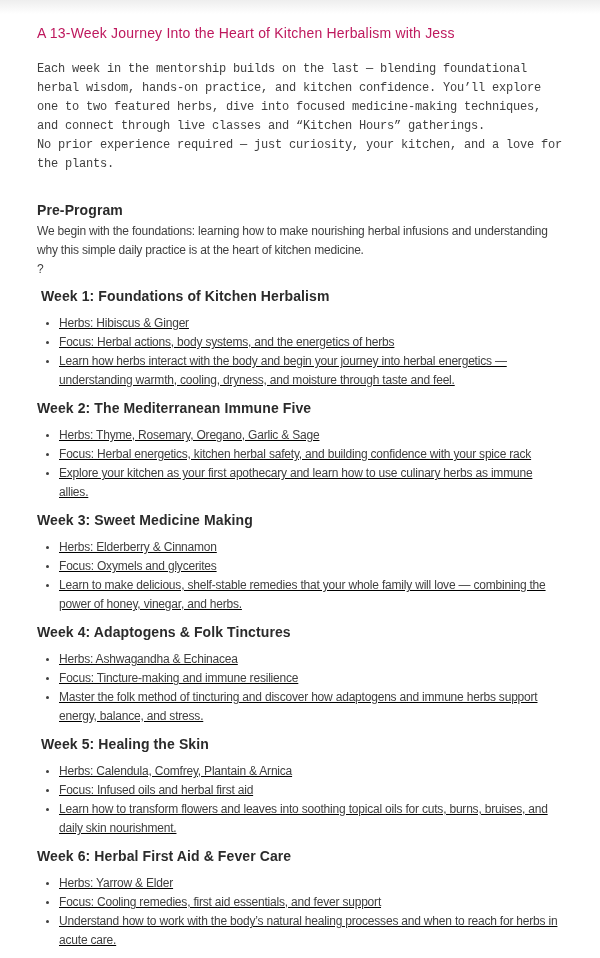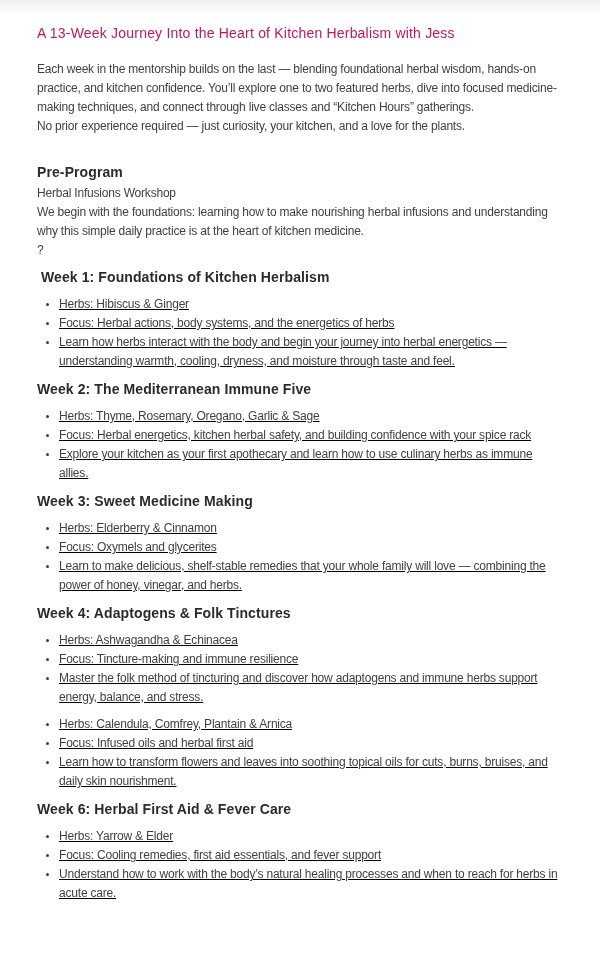--- a/index.html
+++ b/index.html
@@ -35,21 +35,21 @@
     line-height: 21px;
     letter-spacing: 0.2px;
   }
   .line, .week-bullets li {
     font-size: 12px;
     line-height: 19px;
     letter-spacing: -0.2px;
     color: #3f3f3f;
     margin: 0;
   }
-  .intro { margin-top: 16px; }
+  .intro { margin-top: 16px; font-family: Liberation Mono, monospace; }
   .section-heading {
     font-size: 14px;
     font-weight: 700;
     color: #2b2b2b;
     line-height: 20px;
     margin: 0 0 2px 0;
     white-space: pre-wrap; 
     letter-spacing: 0.1px;
   }
   .pre-program { margin-top: 26px; }
@@ -75,21 +75,20 @@
 
   <p class="subtitle">A 13-Week Journey Into the Heart of Kitchen Herbalism with Jess</p>
 
   <div class="intro">
     <p class="line">Each week in the mentorship builds on the last — blending foundational herbal wisdom, hands-on practice, and kitchen confidence. You’ll explore one to two featured herbs, dive into focused medicine-making techniques, and connect through live classes and “Kitchen Hours” gatherings.</p>
     <p class="line">No prior experience required — just curiosity, your kitchen, and a love for the plants.</p>
   </div>
 
   <section class="section pre-program">
     <h2 class="section-heading">Pre-Program</h2>
-    <p class="line">Herbal Infusions Workshop</p>
     <p class="line">We begin with the foundations: learning how to make nourishing herbal infusions and understanding why this simple daily practice is at the heart of kitchen medicine.</p>
     <p class="line">?</p>
   </section>
 
   <div id="weeks-container">
   <section class="section week-section">
     <h2 class="section-heading week-heading"> Week 1: Foundations of Kitchen Herbalism</h2>
     <ul class="week-bullets">
           <li>Herbs: Hibiscus &amp; Ginger</li>
           <li>Focus: Herbal actions, body systems, and the energetics of herbs</li>
@@ -118,20 +117,21 @@
   <section class="section week-section">
     <h2 class="section-heading week-heading">Week 4: Adaptogens &amp; Folk Tinctures</h2>
     <ul class="week-bullets">
           <li>Herbs: Ashwagandha &amp; Echinacea</li>
           <li>Focus: Tincture-making and immune resilience</li>
           <li>Master the folk method of tincturing and discover how adaptogens and immune herbs support energy, balance, and stress.</li>
         </ul>
   </section>
 
   <section class="section week-section">
+    <h2 class="section-heading week-heading"> Week 5: Healing the Skin</h2>
     <ul class="week-bullets">
           <li>Herbs: Calendula, Comfrey, Plantain &amp; Arnica</li>
           <li>Focus: Infused oils and herbal first aid</li>
           <li>Learn how to transform flowers and leaves into soothing topical oils for cuts, burns, bruises, and daily skin nourishment.</li>
         </ul>
   </section>
 
   <section class="section week-section">
     <h2 class="section-heading week-heading">Week 6: Herbal First Aid &amp; Fever Care</h2>
     <ul class="week-bullets">

